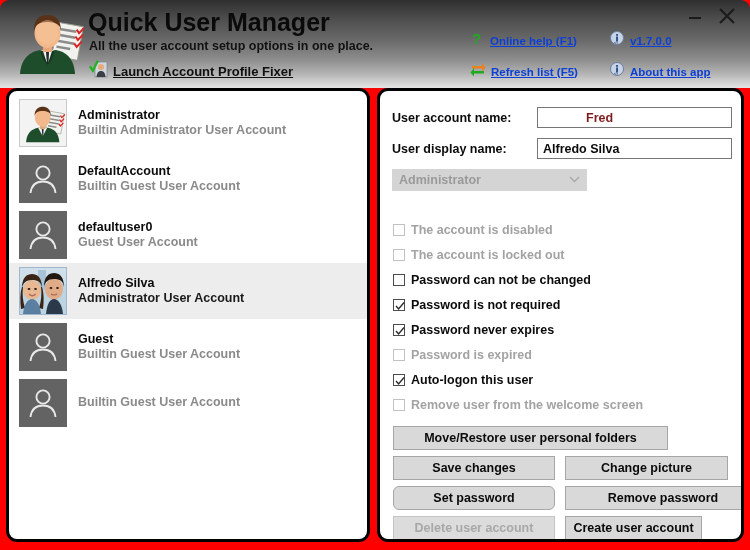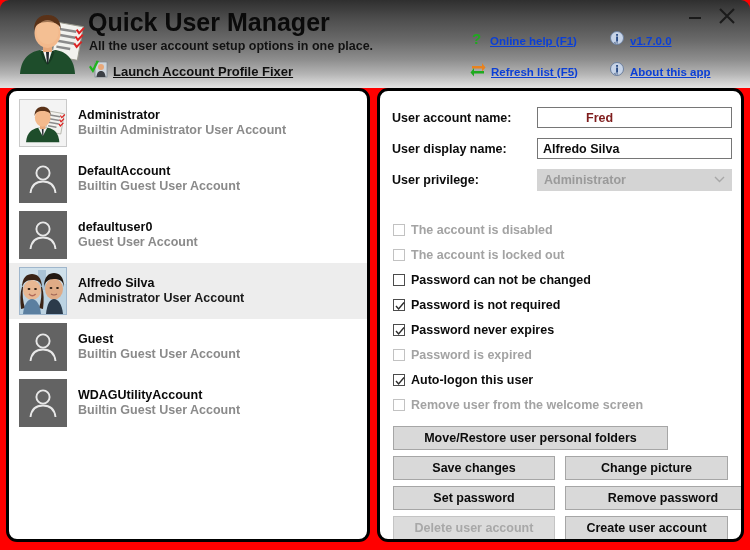--- a/index.html
+++ b/index.html
@@ -454,41 +454,39 @@
           </div>
         </div>
         <div class="user-row">
           <div class="user-avatar avatar-generic">
             <svg width="34" height="34" viewBox="0 0 34 34">
               <circle cx="17" cy="11" r="6.6" fill="none" stroke="#e8e8e8" stroke-width="1.9"></circle>
               <path d="M4.5 31 C5.5 23 10.5 19.5 17 19.5 C23.5 19.5 28.5 23 29.5 31" fill="none" stroke="#e8e8e8" stroke-width="1.9"></path>
             </svg>
           </div>
           <div class="user-text">
-            <div class="user-name">WDAGUtilityAccount</div>
             <div class="user-desc">Builtin Guest User Account</div>
           </div>
         </div>
       </div>
   </div>
 
   <div class="panel" id="right-panel">
 
     <div class="form-row" style="left:12px; top:16px;">
       <span class="form-label">User account name:</span>
       <input class="text-input muted" type="text" value="Fred" style="">
     </div>
 
     <div class="form-row" style="left:12px; top:47px;">
       <span class="form-label">User display name:</span>
       <input class="text-input" type="text" value="Alfredo Silva" style="">
     </div>
 
     <div class="form-row" style="left:12px; top:78px;">
-      <span class="form-label">User privilege:</span>
       <div class="select-box">
         <span>Administrator</span>
         <span class="chev">
           <svg width="11" height="7" viewBox="0 0 11 7">
               <path d="M1 1 L5.5 5.5 L10 1" stroke="#a8a8a8" stroke-width="1.4" fill="none"></path>
             </svg>
         </span>
       </div>
     </div>
 
@@ -536,20 +534,20 @@
         <div class="cb-row dis" style="left: 13px; top: 307px;">
           <span class="cb-box dis"></span>
           <span class="cb-label">Remove user from the welcome screen</span>
         </div>
       </div>
 
     <div id="button-group">
         <div class="btn" style="left: 13px; top: 335px; width: 275px;">Move/Restore user personal folders</div>
         <div class="btn" style="left: 13px; top: 365px; width: 162px;">Save changes</div>
         <div class="btn" style="left: 185px; top: 365px; width: 163px;">Change picture</div>
-        <div class="btn" style="left: 13px; top: 395px; width: 162px;">Set password</div>
+        <div class="btn" style="left: 13px; top: 395px; width: 162px; border-radius: 6px;">Set password</div>
         <div class="btn" style="left: 185px; top: 395px; width: 196px;">Remove password</div>
         <div class="btn dis" style="left: 13px; top: 425px; width: 162px;">Delete user account</div>
-        <div class="btn" style="left: 185px; top: 425px; width: 163px;">Create user account</div>
+        <div class="btn" style="left: 185px; top: 425px; width: 137px;">Create user account</div>
       </div>
 
   </div>
 </div>
 
 </body></html>

